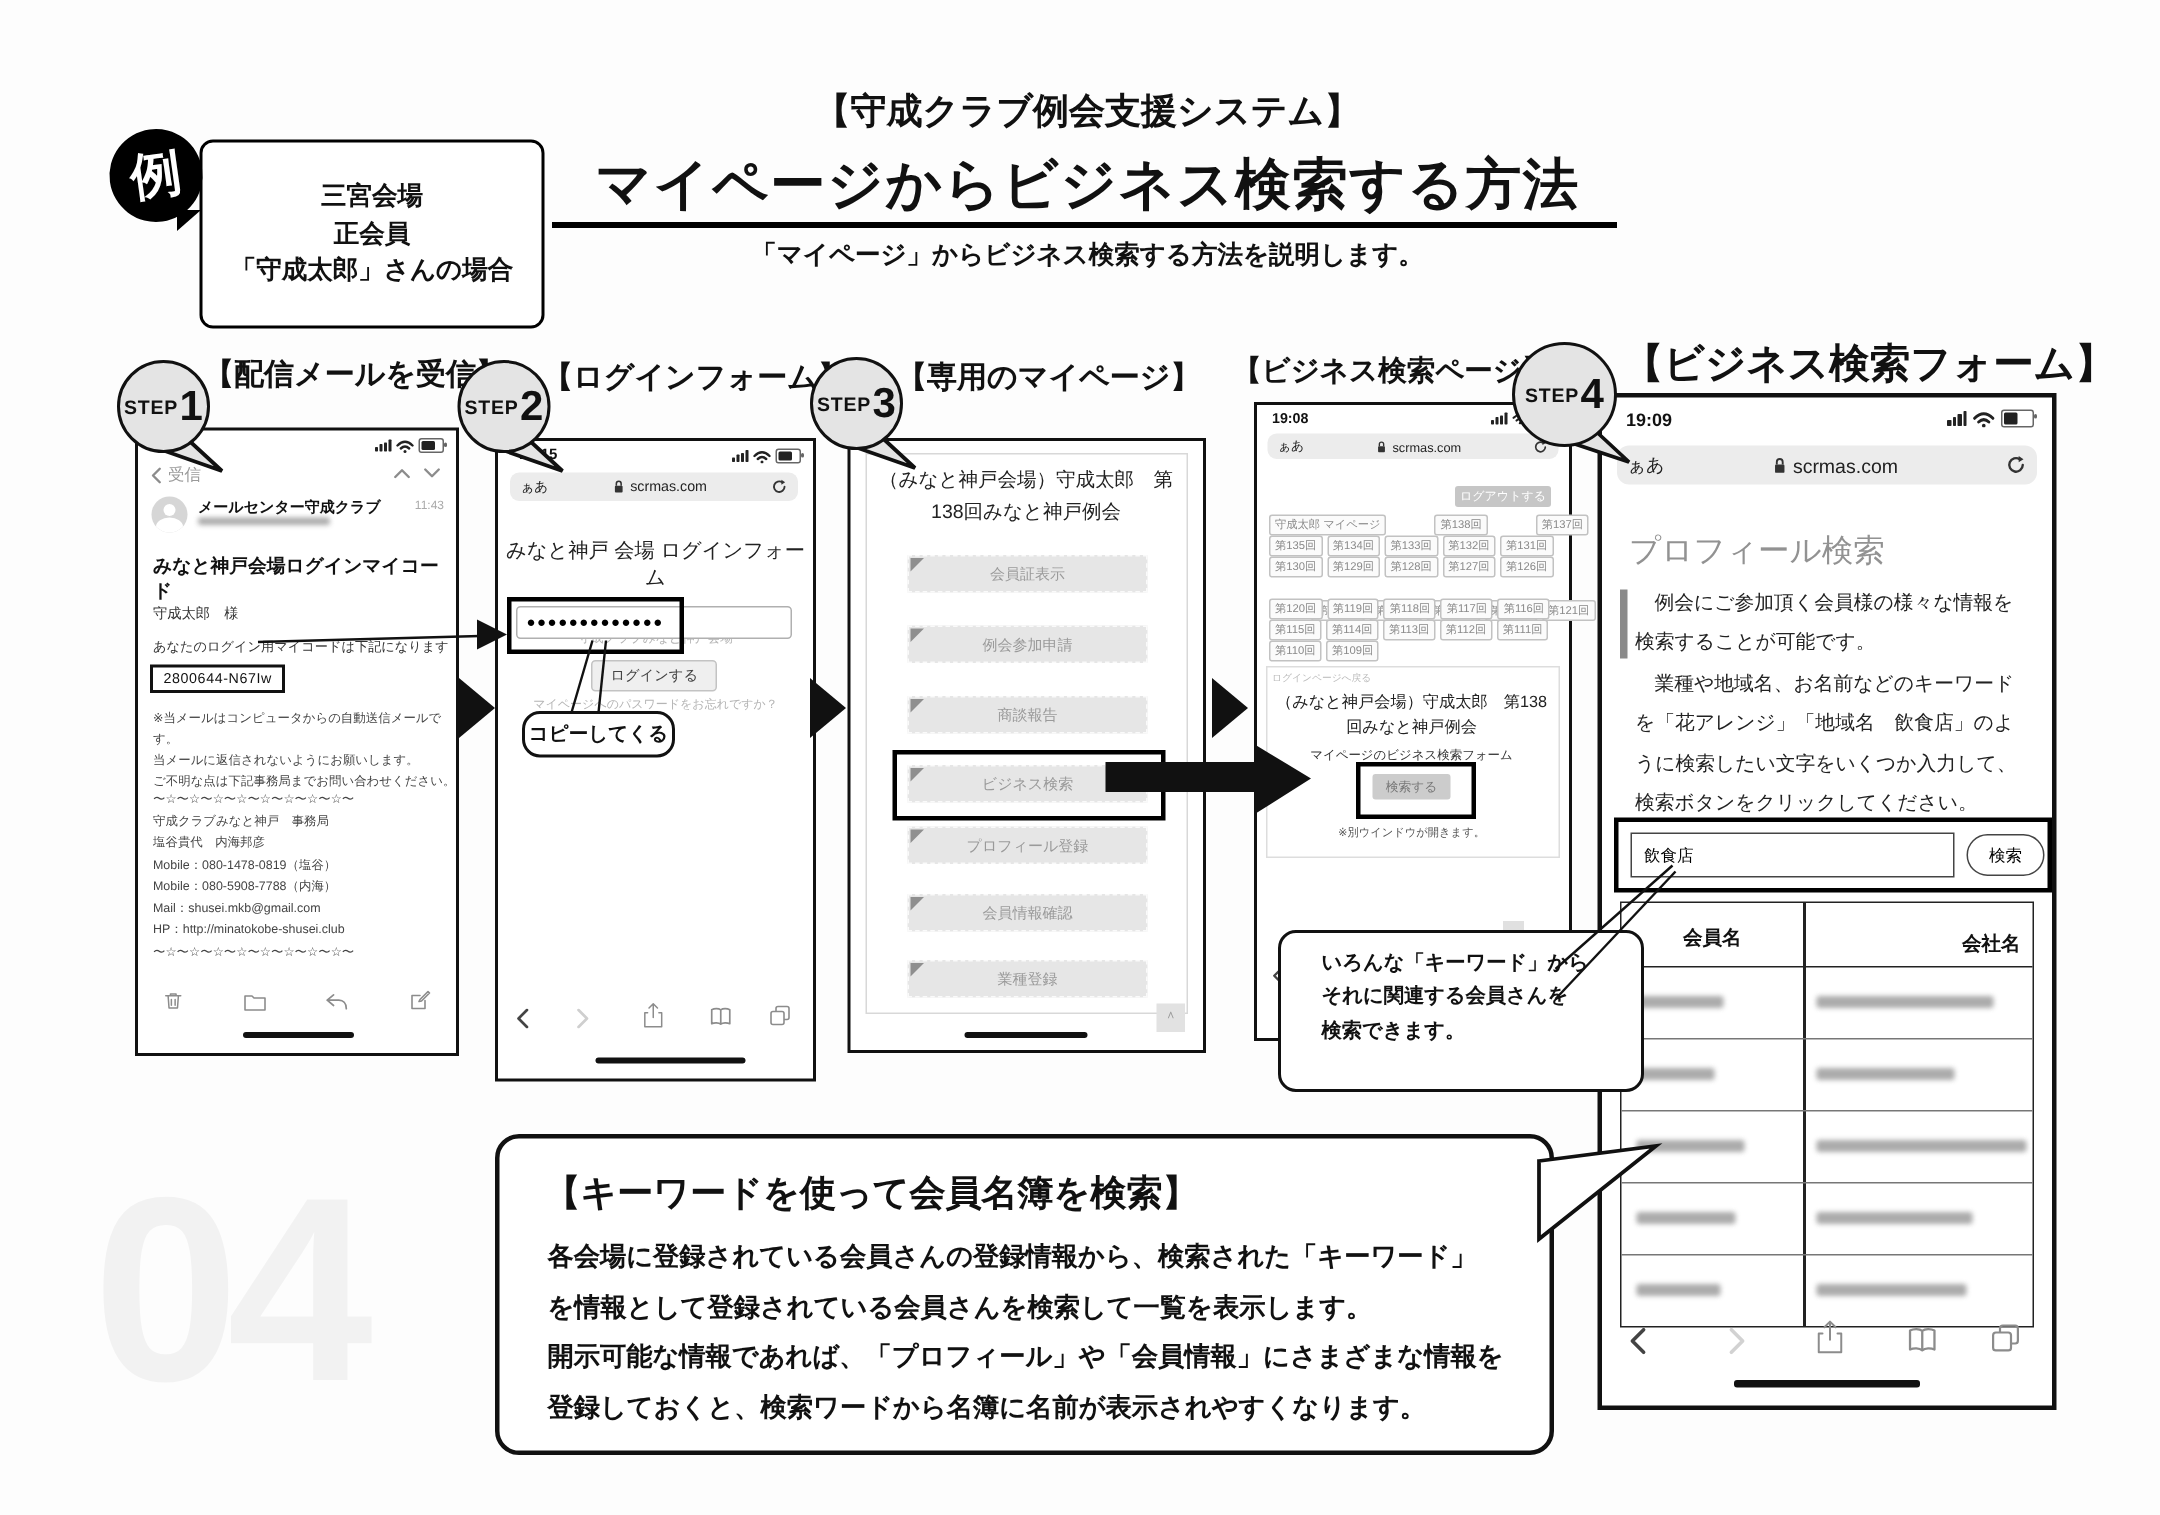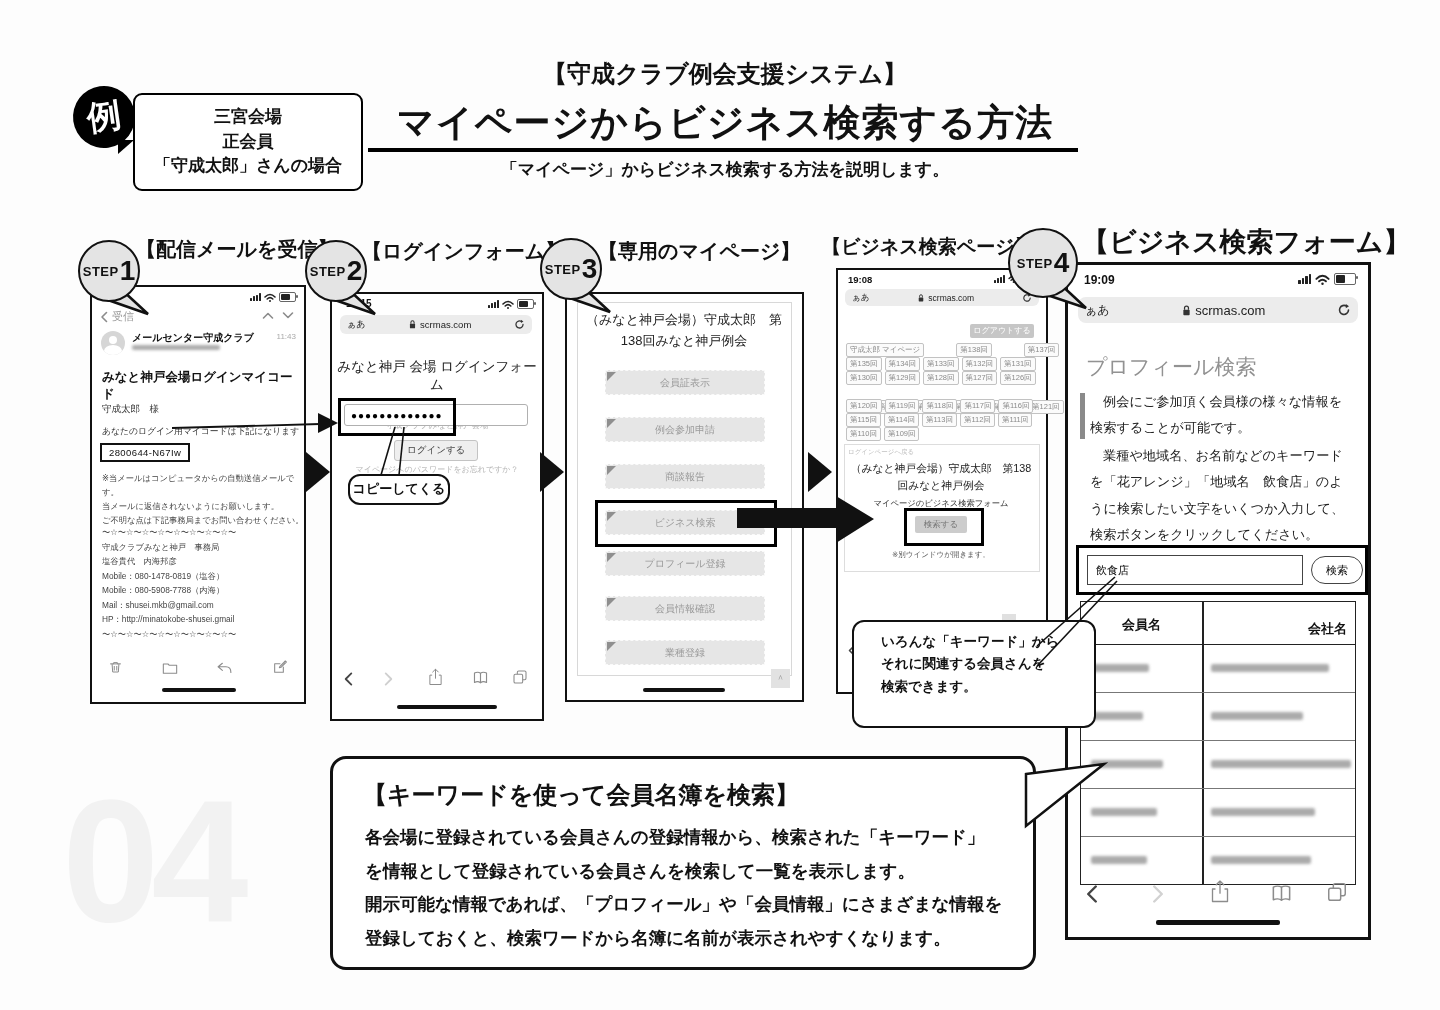--- a/index.html
+++ b/index.html
@@ -6,21 +6,21 @@
   #page{position:relative;width:1440px;height:1010px;background:#fdfdfd;overflow:hidden;
         font-family:"Liberation Sans","DejaVu Sans",sans-serif;color:#111;}
   .abs{position:absolute;}
   .b{font-weight:bold;}
   .ctr{text-align:center;}
   
   .ex-circle{width:62px;height:62px;border-radius:50%;background:#000;color:#fff;
              display:flex;align-items:center;justify-content:center;font-size:34px;font-weight:bold;
              transform:rotate(-8deg);z-index:31;}
   .ex-tail{width:0;height:0;border-left:16px solid #000;border-bottom:14px solid transparent;z-index:30;}
-  .ex-box{border:2.5px solid #000;border-radius:9px;background:#fff;padding:10px 10px;z-index:29;}
+  .ex-box{border:2.5px solid #000;border-radius:9px;background:#fff;padding:24px 10px;z-index:29;}
   .ex-box div{font-size:17px;font-weight:bold;text-align:center;line-height:1.45;}
   .title-underline{height:4px;background:#000;}
   
   .step-bubble{border:2.5px solid #111;border-radius:50%;background:#e4e4e4;z-index:30;
                display:flex;align-items:center;justify-content:center;}
   .step-bubble .w{font-size:13px;font-weight:bold;letter-spacing:.5px;}
   .step-bubble .n{font-size:28px;font-weight:bold;margin-left:1px;}
   .panel-label{font-weight:bold;white-space:nowrap;}
   
   .phone{position:absolute;background:#fff;border:2.5px solid #111;z-index:10;}
@@ -149,21 +149,21 @@
       <div>当メールに返信されないようにお願いします。</div>
       <div>ご不明な点は下記事務局までお問い合わせください。</div>
     </div>
     <div class="abs" style="left:10px;top:238px;font-size:8.3px;color:#444;line-height:1.75;">
       <div>〜☆〜☆〜☆〜☆〜☆〜☆〜☆〜☆〜</div>
       <div>守成クラブみなと神戸　事務局</div>
       <div>塩谷貴代　内海邦彦</div>
       <div>Mobile：080-1478-0819（塩谷）</div>
       <div>Mobile：080-5908-7788（内海）</div>
       <div>Mail：shusei.mkb@gmail.com</div>
-      <div>HP：http://minatokobe-shusei.gmail</div>
+      <div>HP：http://minatokobe-shusei.club</div>
       <div>〜☆〜☆〜☆〜☆〜☆〜☆〜☆〜☆〜</div>
     </div>
 
     <svg class="abs" style="left:16px;top:372px;" width="15" height="16" viewBox="0 0 24 24">
         <path d="M4 7h16M9 7V5h6v2M6.5 7l1 13h9l1-13M10 11v6M14 11v6" class="icon-stroke"></path>
       </svg>
     <svg class="abs" style="left:70px;top:374px;" width="16" height="14" viewBox="0 0 24 20">
         <path d="M2 4h7l2 2h11v12H2z" class="icon-stroke"></path>
       </svg>
     <svg class="abs" style="left:124px;top:373px;" width="17" height="15" viewBox="0 0 24 20">

